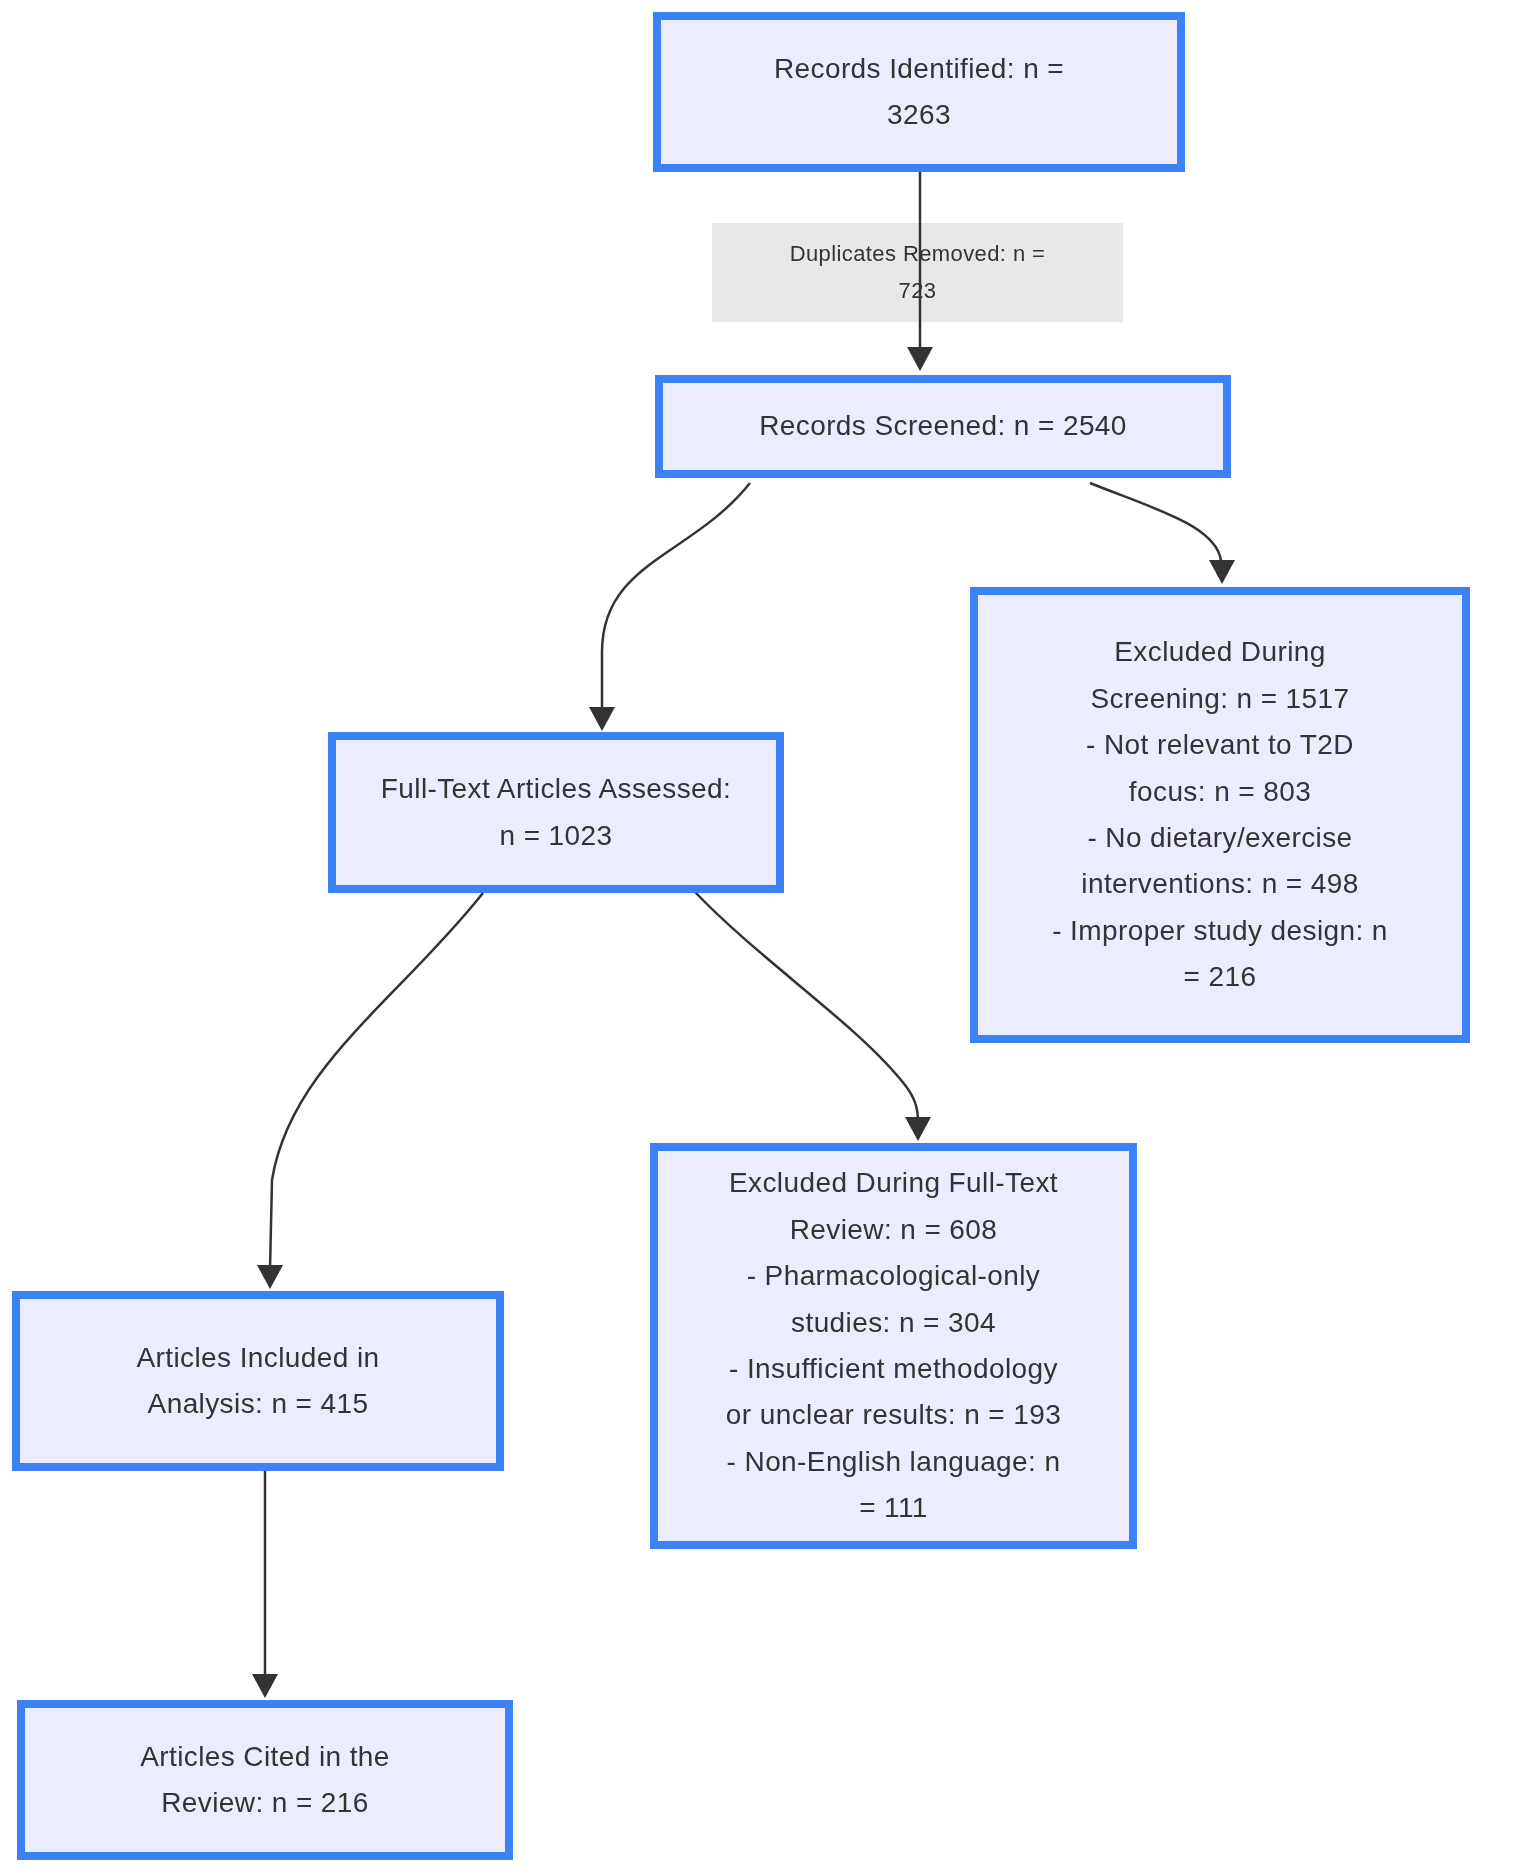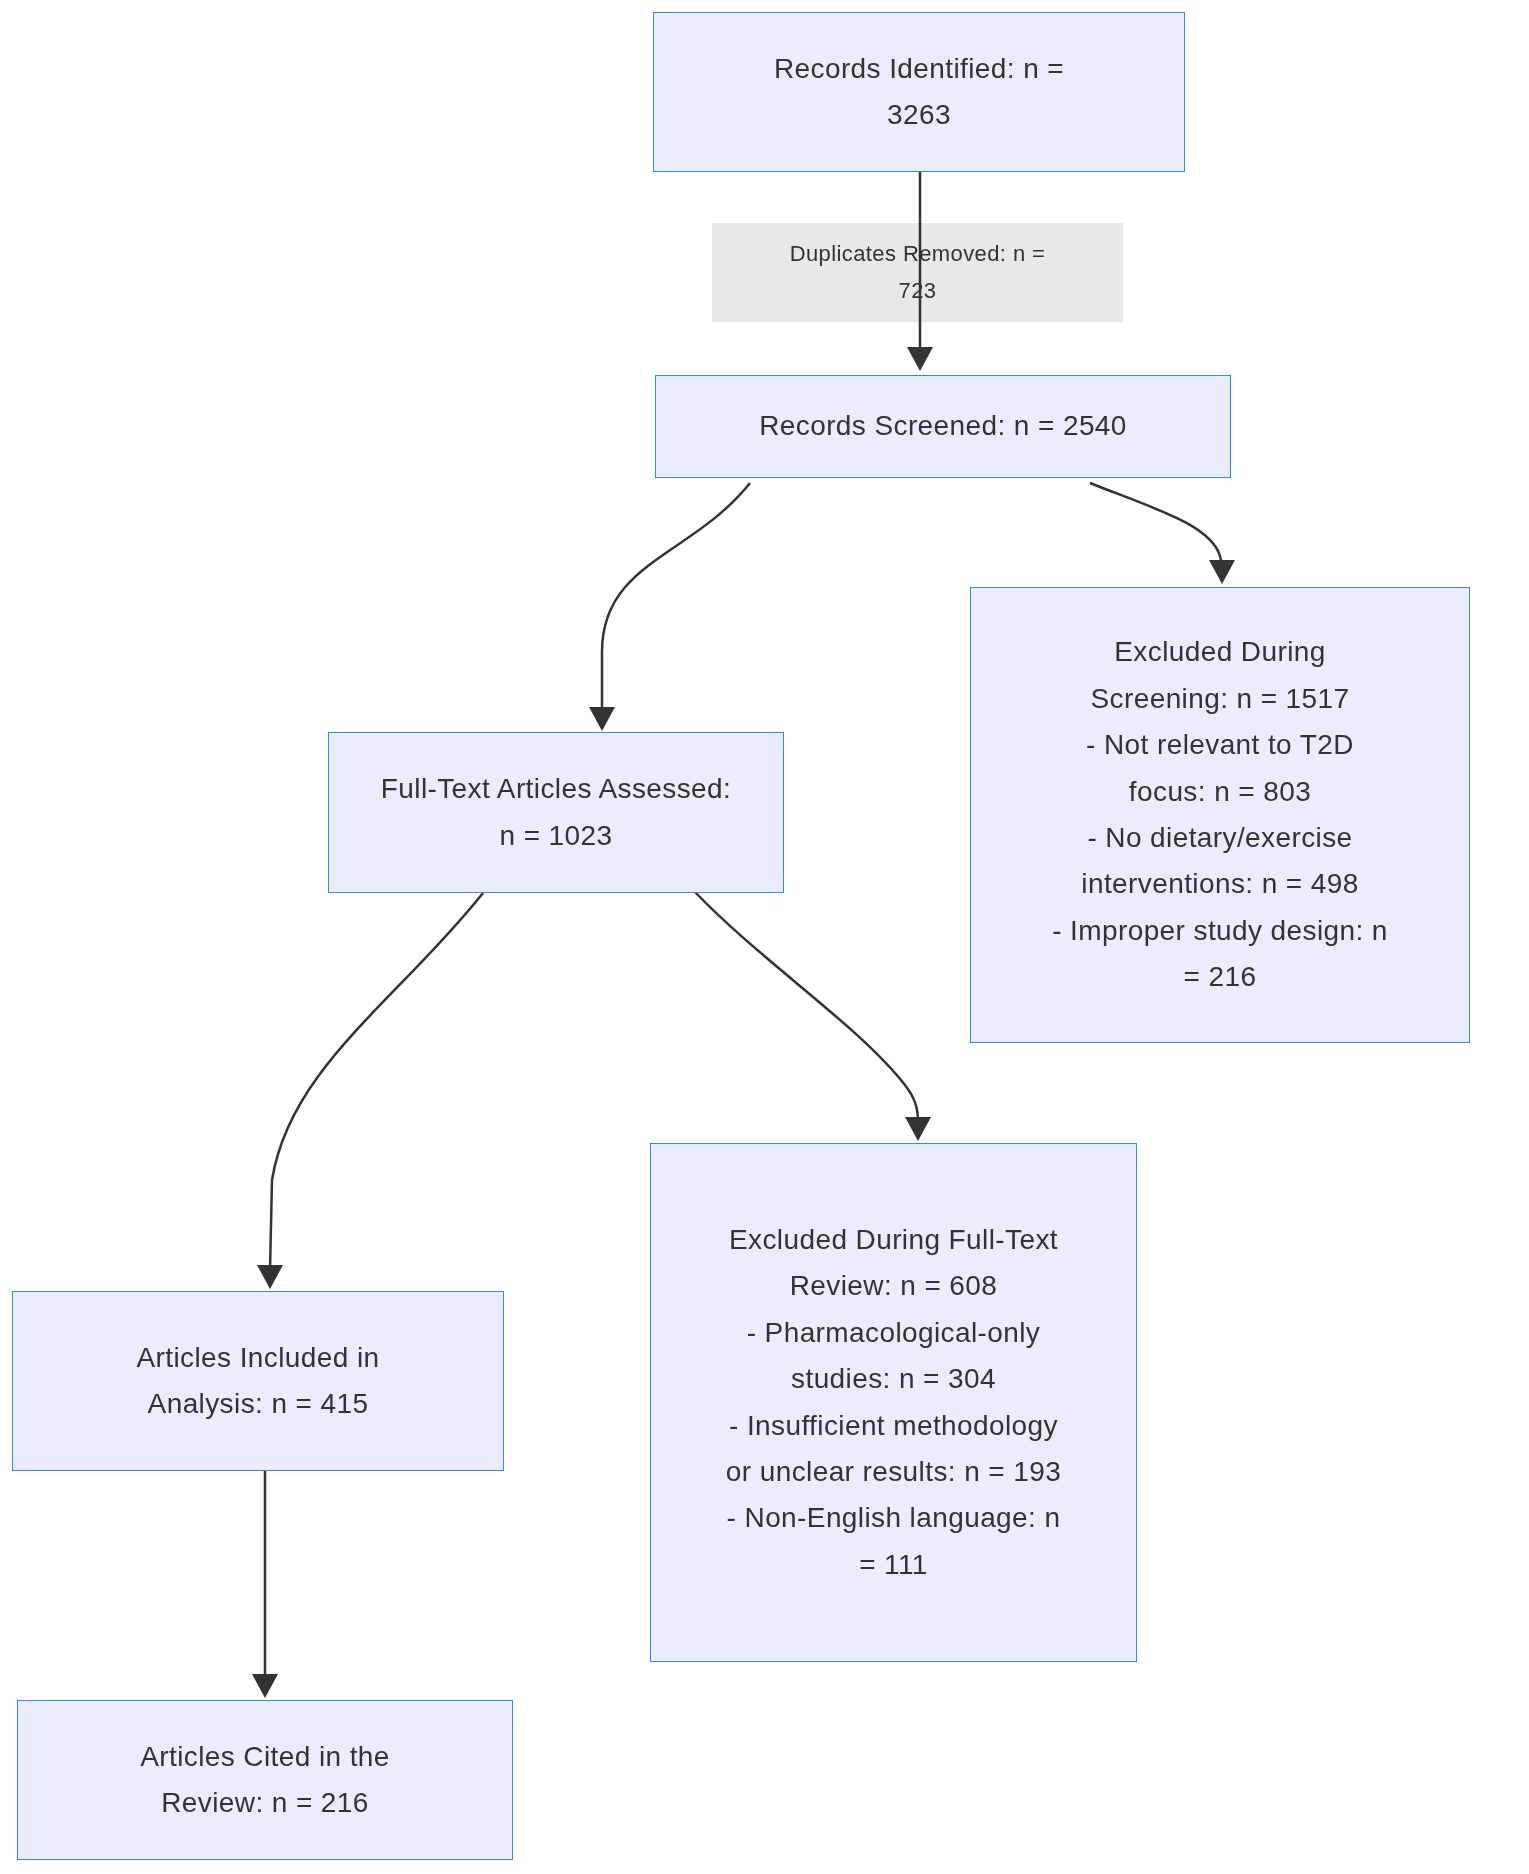--- a/index.html
+++ b/index.html
@@ -7,21 +7,21 @@
     position:relative;
     width:1529px;
     height:1874px;
     background:#ffffff;
     overflow:hidden;
     font-family:"Liberation Sans", sans-serif;
   }
   .node{
     position:absolute;
     background:#ECECFF;
-    border:1px solid #3b82f6;
+    border:8px solid #3b82f6;
     box-sizing:border-box;
     display:flex;
     align-items:center;
     justify-content:center;
     text-align:center;
     color:#333333;
     font-size:28px;
     line-height:1.66;
     letter-spacing:0.4px;
     white-space:pre-line;
@@ -51,21 +51,21 @@
   }
   svg.edges path{fill:none;stroke:#333333;stroke-width:2.5px;}
   svg.edges polygon{fill:#333333;stroke:none;}
 
   
   #n-identified    {left:653px; top:12px;   width:532px; height:160px;}
   #n-duplicates    {left:712px; top:223px;  width:411px; height:99px;}
   #n-screened      {left:655px; top:375px;  width:576px; height:103px;}
   #n-excl-screen   {left:970px; top:587px;  width:500px; height:456px;}
   #n-fulltext      {left:328px; top:732px;  width:456px; height:161px;}
-  #n-excl-fulltext {left:650px; top:1143px; width:487px; height:519px;}
+  #n-excl-fulltext {left:650px; top:1143px; width:487px; height:406px;}
   #n-included      {left:12px;  top:1291px; width:492px; height:180px;}
   #n-cited         {left:17px;  top:1700px; width:496px; height:160px;}
 </style>
 </head>
 <body>
 
 <div class="canvas">
 
   <div class="edge-label" id="n-duplicates">
     <span class="lbl-text">Duplicates Removed: n =

